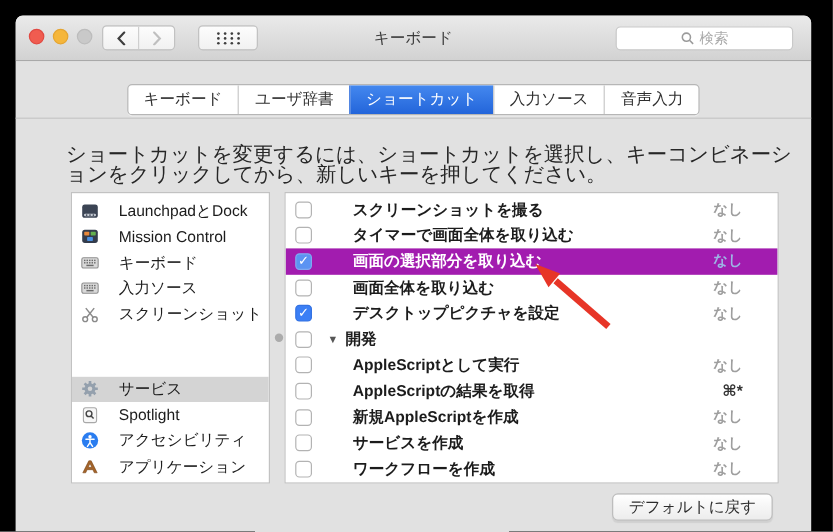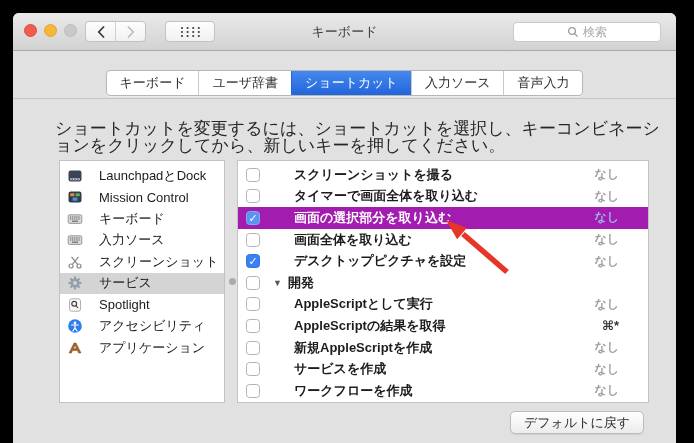--- a/index.html
+++ b/index.html
@@ -70,21 +70,21 @@
   
   .sidebox{
     position:absolute;left:46px;top:147px;width:166px;height:243px;
     background:#fff;border:1px solid #c2c2c2;box-sizing:border-box;padding-top:4px;
     overflow:hidden;
   }
   .side-item{
     display:flex;align-items:center;height:21.5px;padding-left:7px;gap:16px;
     font-size:13px;color:#1c1c1c;white-space:nowrap;
   }
-  .side-item.selected{background:#d4d4d4;}
+  .side-item.selected{background:#d4d4d4;margin-top:41px;}
   .sicon{width:16px;height:16px;flex:none;display:flex;align-items:center;justify-content:center;}
   .scroll-dot{
     position:absolute;left:216px;top:265px;width:7px;height:7px;border-radius:50%;
     background:#ababab;
   }
   .shortbox{
     position:absolute;left:224px;top:147px;width:412px;height:243px;
     background:#fff;border:1px solid #c2c2c2;box-sizing:border-box;padding-top:3px;
     overflow:hidden;
   }

